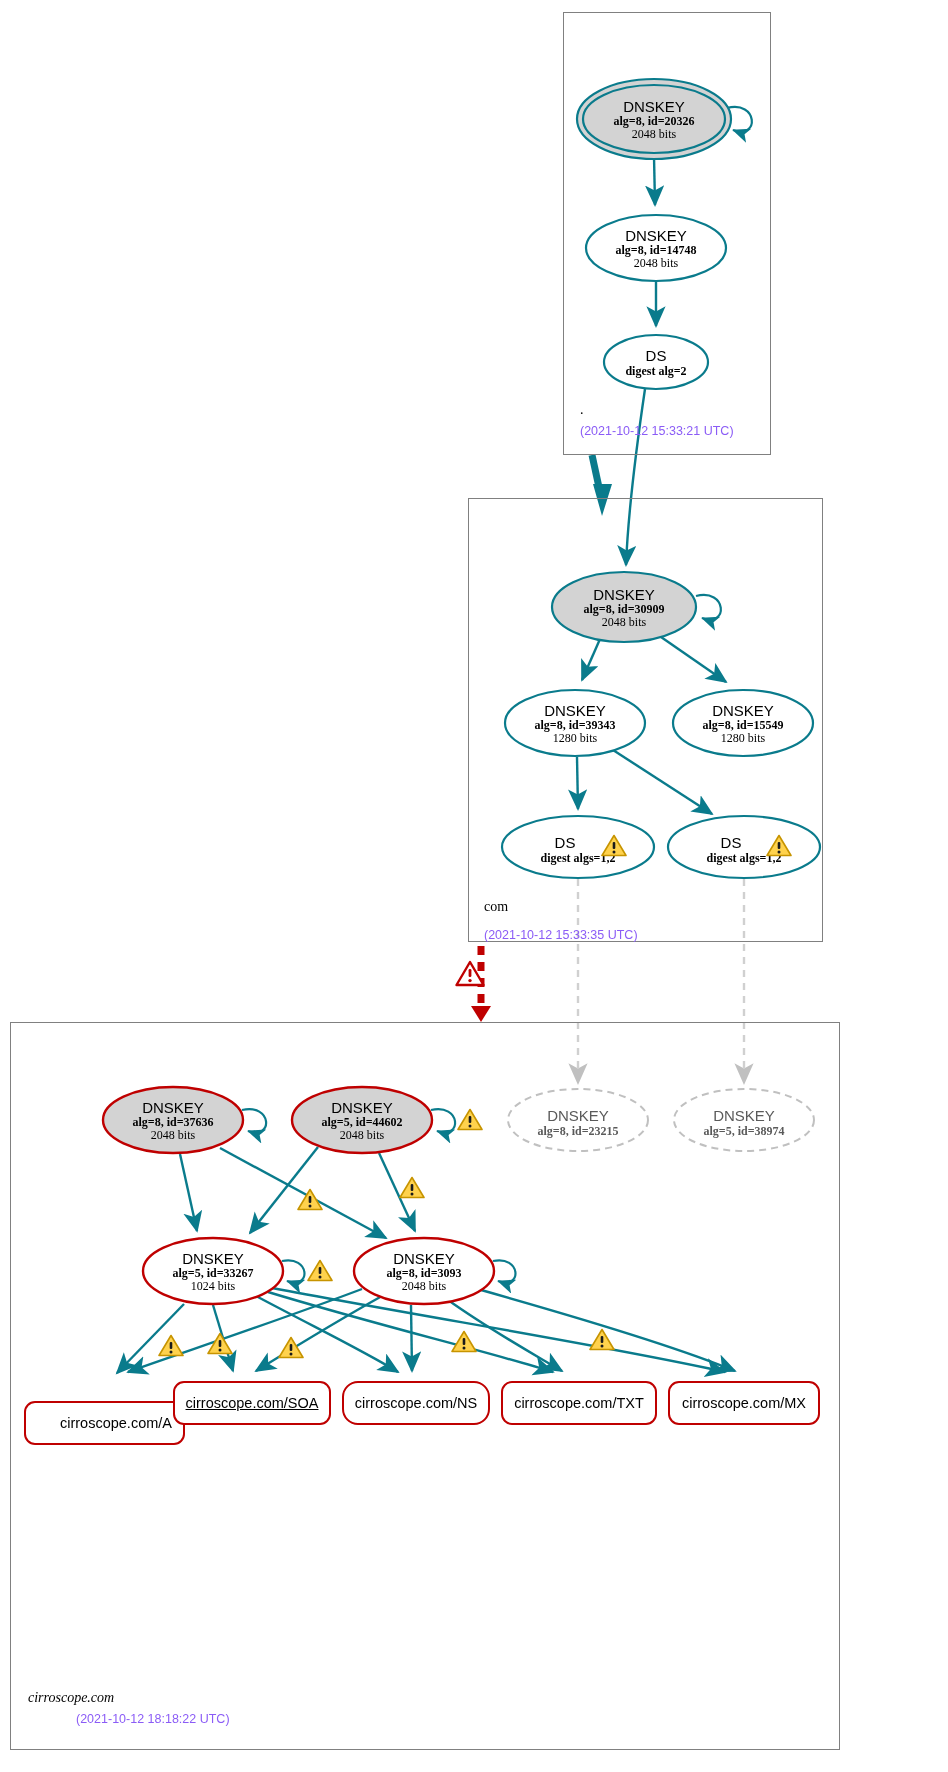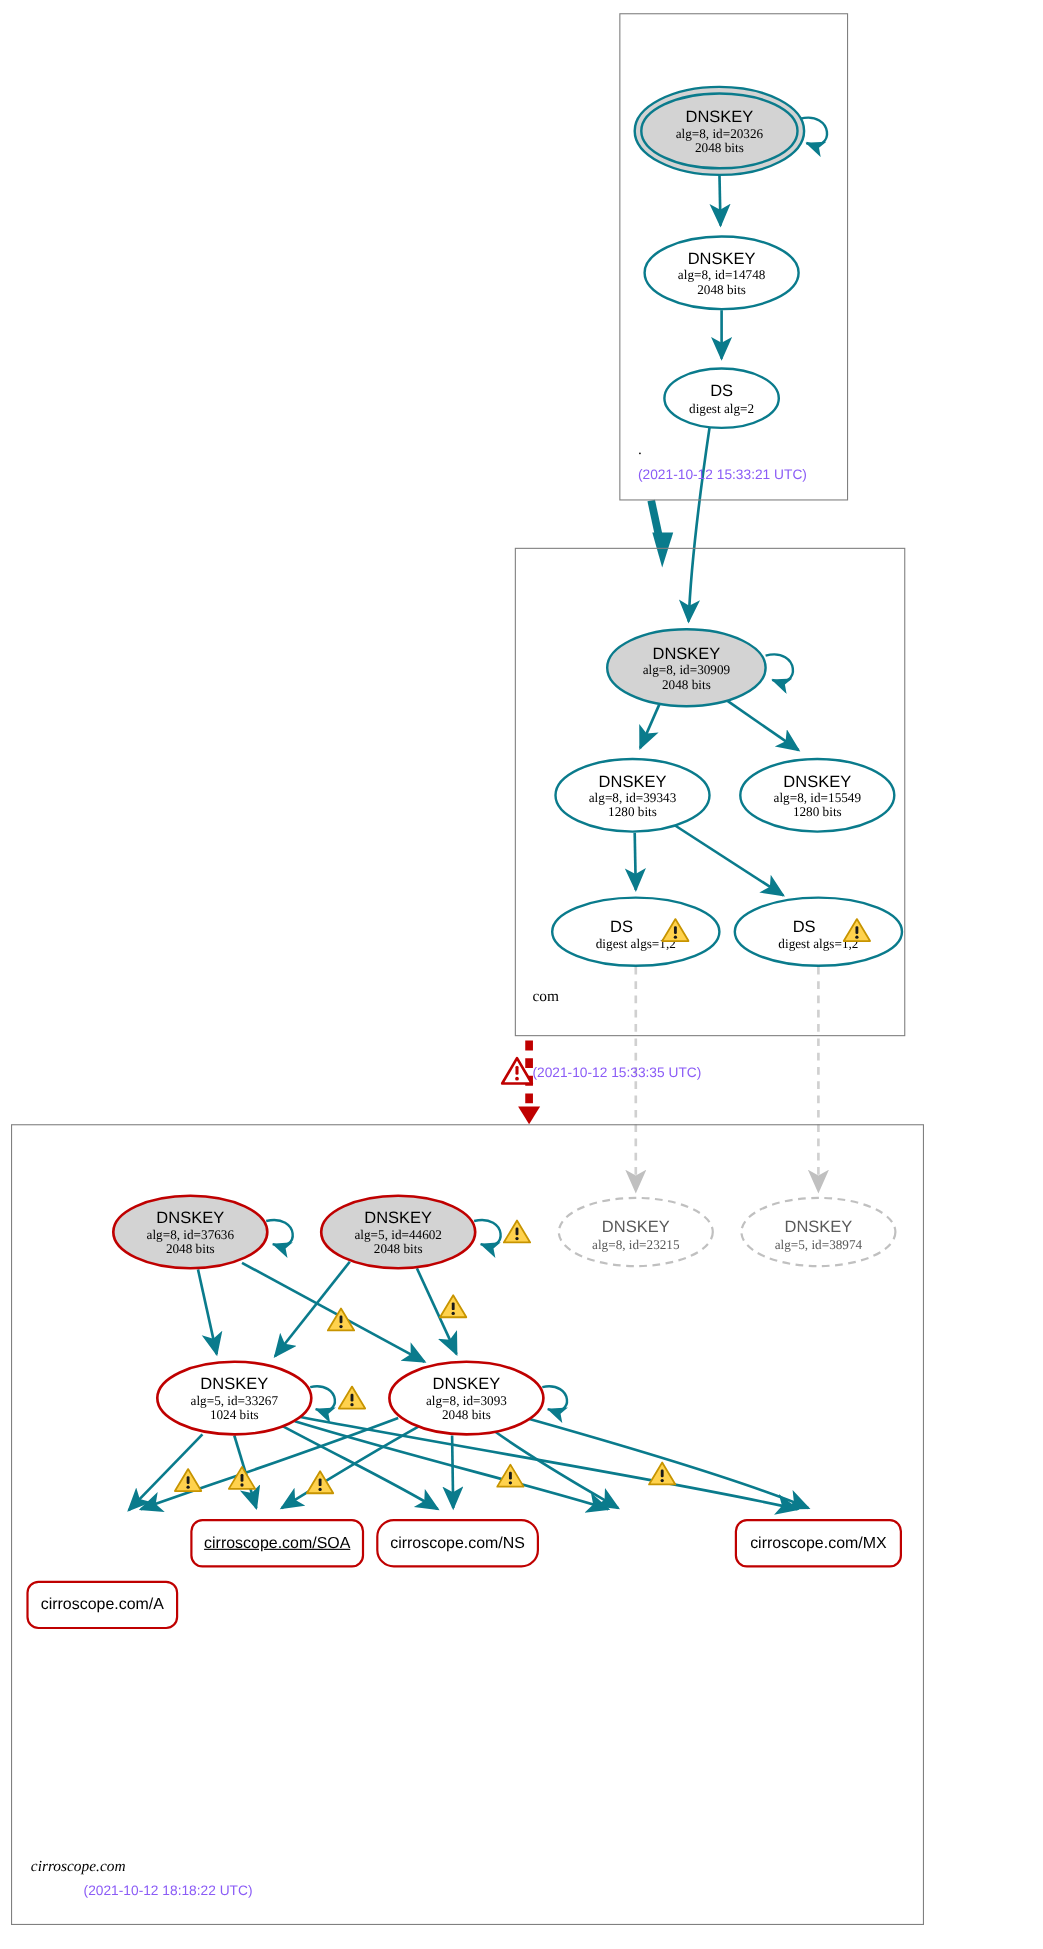--- a/index.html
+++ b/index.html
@@ -8,21 +8,21 @@
   #stage{position:absolute;left:0;top:0;width:948px;height:1772px;}
   svg#canvas{position:absolute;left:0;top:0;width:948px;height:1772px;}
 
   .zone-box{position:absolute;border:1px solid #808080;background:transparent;}
   .zone-label{position:absolute;font-family:"Liberation Serif", serif;font-size:14px;color:#000;white-space:nowrap;}
   .zone-date{position:absolute;font-family:Liberation Sans, sans-serif;font-size:12.5px;color:#8b5cf6;white-space:nowrap;}
 
   .node{position:absolute;display:flex;flex-direction:column;align-items:center;justify-content:center;
         text-align:center;line-height:1.08;}
   .node .t1{font-family:"Liberation Sans", sans-serif;font-size:15px;}
-  .node .t2{font-family:"Liberation Serif", serif;font-size:12px;}
+  .node .t2{font-family:"Liberation Serif", serif;font-size:12px;font-weight:bold;}
   .node .t3{font-family:"Liberation Serif", serif;font-size:12px;text-align:center;}
 
   .rrset{position:absolute;display:flex;align-items:center;justify-content:center;
          border:2px solid #bf0000;border-radius:11px;background:#fff;
          font-family:"Liberation Sans", sans-serif;font-size:14.5px;color:#000;white-space:nowrap;}
 
   .warn{position:absolute;width:26px;height:23px;}
 </style>
 </head>
 <body>
@@ -156,21 +156,21 @@
     </g>
 
   </svg>
 
   <div class="zone-box" style="left:563px;top:12px;width:206px;height:441px;"></div>
   <div class="zone-label" style="left:580px;top:402px;">.</div>
   <div class="zone-date" style="left:580px;top:424px;">(2021-10-12 15:33:21 UTC)</div>
 
   <div class="zone-box" style="left:468px;top:498px;width:353px;height:442px;"></div>
   <div class="zone-label" style="left:484px;top:899px;">com</div>
-  <div class="zone-date" style="left:484px;top:968px;text-align:center;">(2021-10-12 15:33:35 UTC)</div>
+  <div class="zone-date" style="left:484px;top:928px;text-align:center;">(2021-10-12 15:33:35 UTC)</div>
 
   <div class="zone-box" style="left:10px;top:1022px;width:828px;height:726px;"></div>
   <div class="zone-label" style="left:28px;top:1690px;font-style:italic;">cirroscope.com</div>
   <div class="zone-date" style="left:28px;top:1712px;margin-left:48px;">(2021-10-12 18:18:22 UTC)</div>
 
   <svg style="position:absolute;left:0;top:0;width:948px;height:1772px;pointer-events:none;">
 
     <ellipse cx="654" cy="119" rx="77" ry="40" fill="#d3d3d3" stroke="#0a7b8c" stroke-width="2.2"></ellipse>
     <ellipse cx="654" cy="119" rx="71" ry="34" fill="#d3d3d3" stroke="#0a7b8c" stroke-width="2.2"></ellipse>
 
@@ -268,23 +268,24 @@
     <div class="t2">alg=5, id=33267</div>
     <div class="t3">1024 bits</div>
   </div>
 
   <div class="node" style="left:354px;top:1247px;width:140px;height:50px;">
     <div class="t1">DNSKEY</div>
     <div class="t2">alg=8, id=3093</div>
     <div class="t3">2048 bits</div>
   </div>
 
-  <div class="rrset" style="left:24px;top:1437px;width:134px;height:40px;">cirroscope.com/A</div>
+  <div class="rrset" style="left:24px;top:1401px;width:134px;height:40px;padding-left:23px;">cirroscope.com/A</div>
   <div class="rrset" style="left:173px;top:1381px;width:154px;height:40px;text-decoration:underline;">cirroscope.com/SOA</div>
   <div class="rrset" style="left:342px;top:1381px;width:144px;height:40px;border-radius:16px;">cirroscope.com/NS</div>
+  <div class="rrset" style="left:501px;top:1381px;width:152px;height:40px;">cirroscope.com/TXT</div>
   <div class="rrset" style="left:668px;top:1381px;width:148px;height:40px;">cirroscope.com/MX</div>
 
   <svg class="warn" style="left:601px;top:834px;" viewBox="0 0 26 23">
       <path d="M13 1.5 L25 21.5 L1 21.5 Z" fill="#ffd24d" stroke="#c79400" stroke-width="1.6" stroke-linejoin="round"></path>
       <rect x="11.7" y="8" width="2.6" height="7" rx="1.1" fill="#1a1a1a"></rect>
       <circle cx="13" cy="18" r="1.5" fill="#1a1a1a"></circle>
     </svg>
 
   <svg class="warn" style="left:766px;top:834px;" viewBox="0 0 26 23">
       <path d="M13 1.5 L25 21.5 L1 21.5 Z" fill="#ffd24d" stroke="#c79400" stroke-width="1.6" stroke-linejoin="round"></path>

